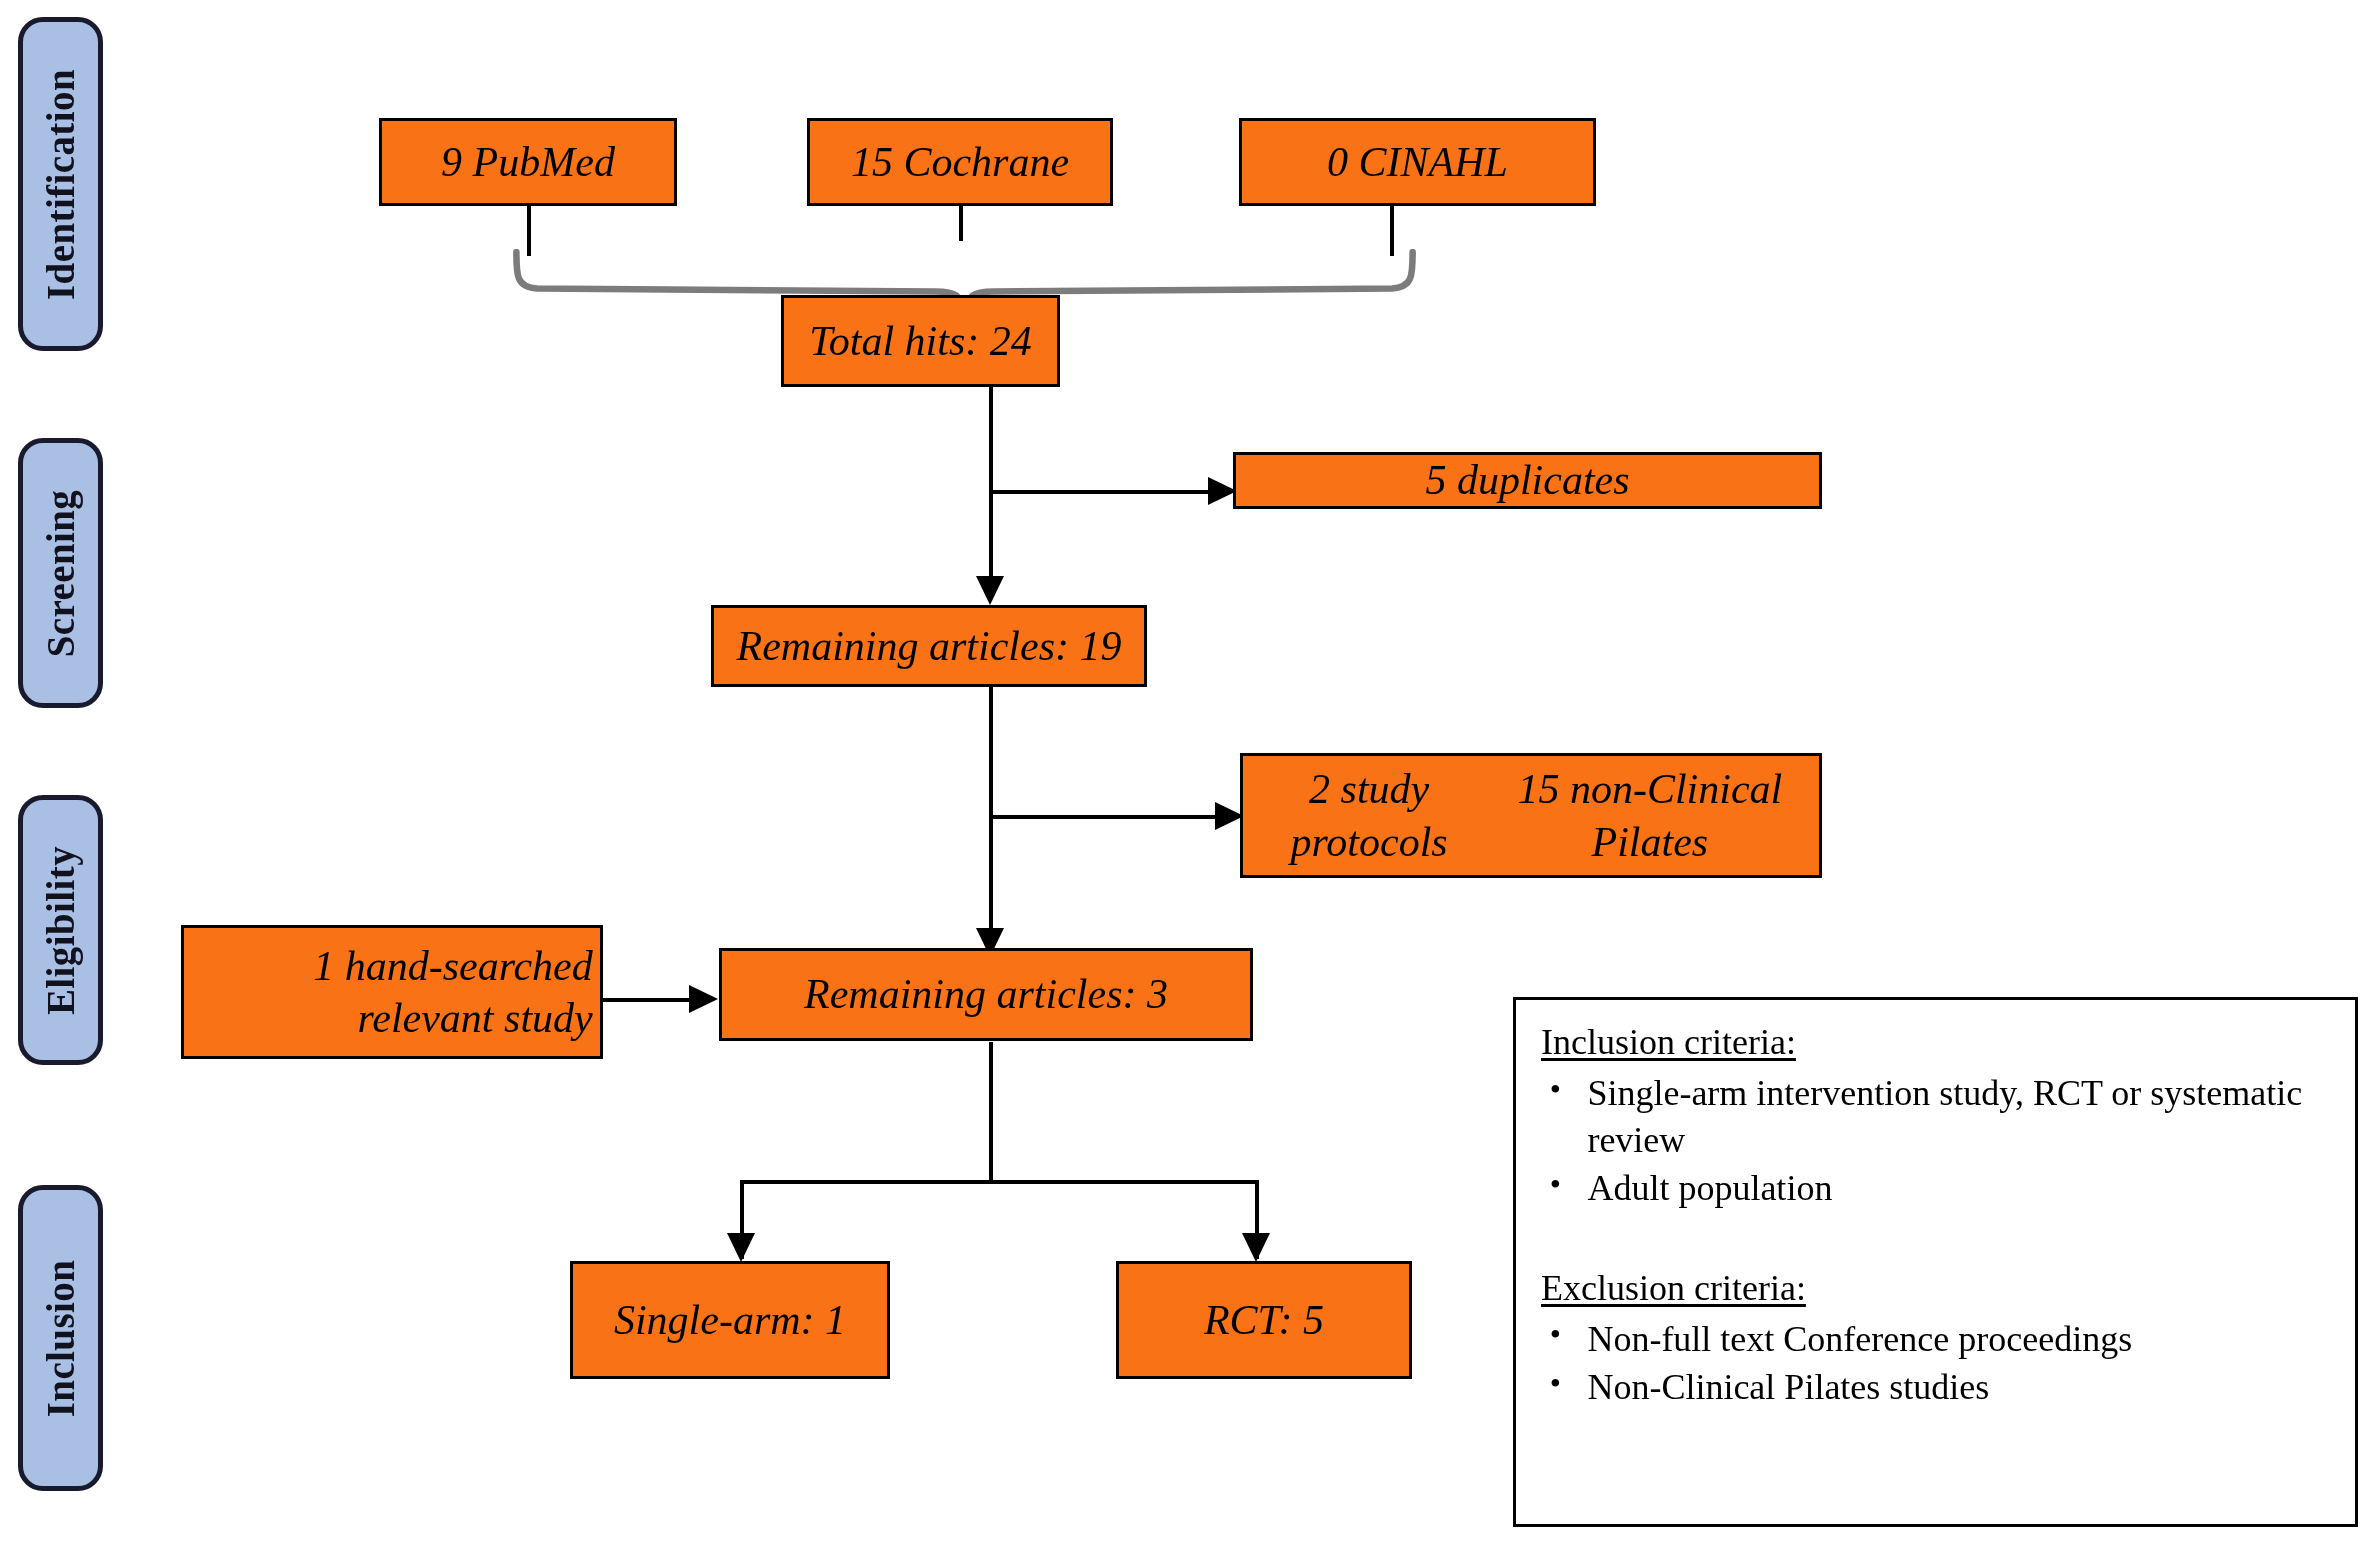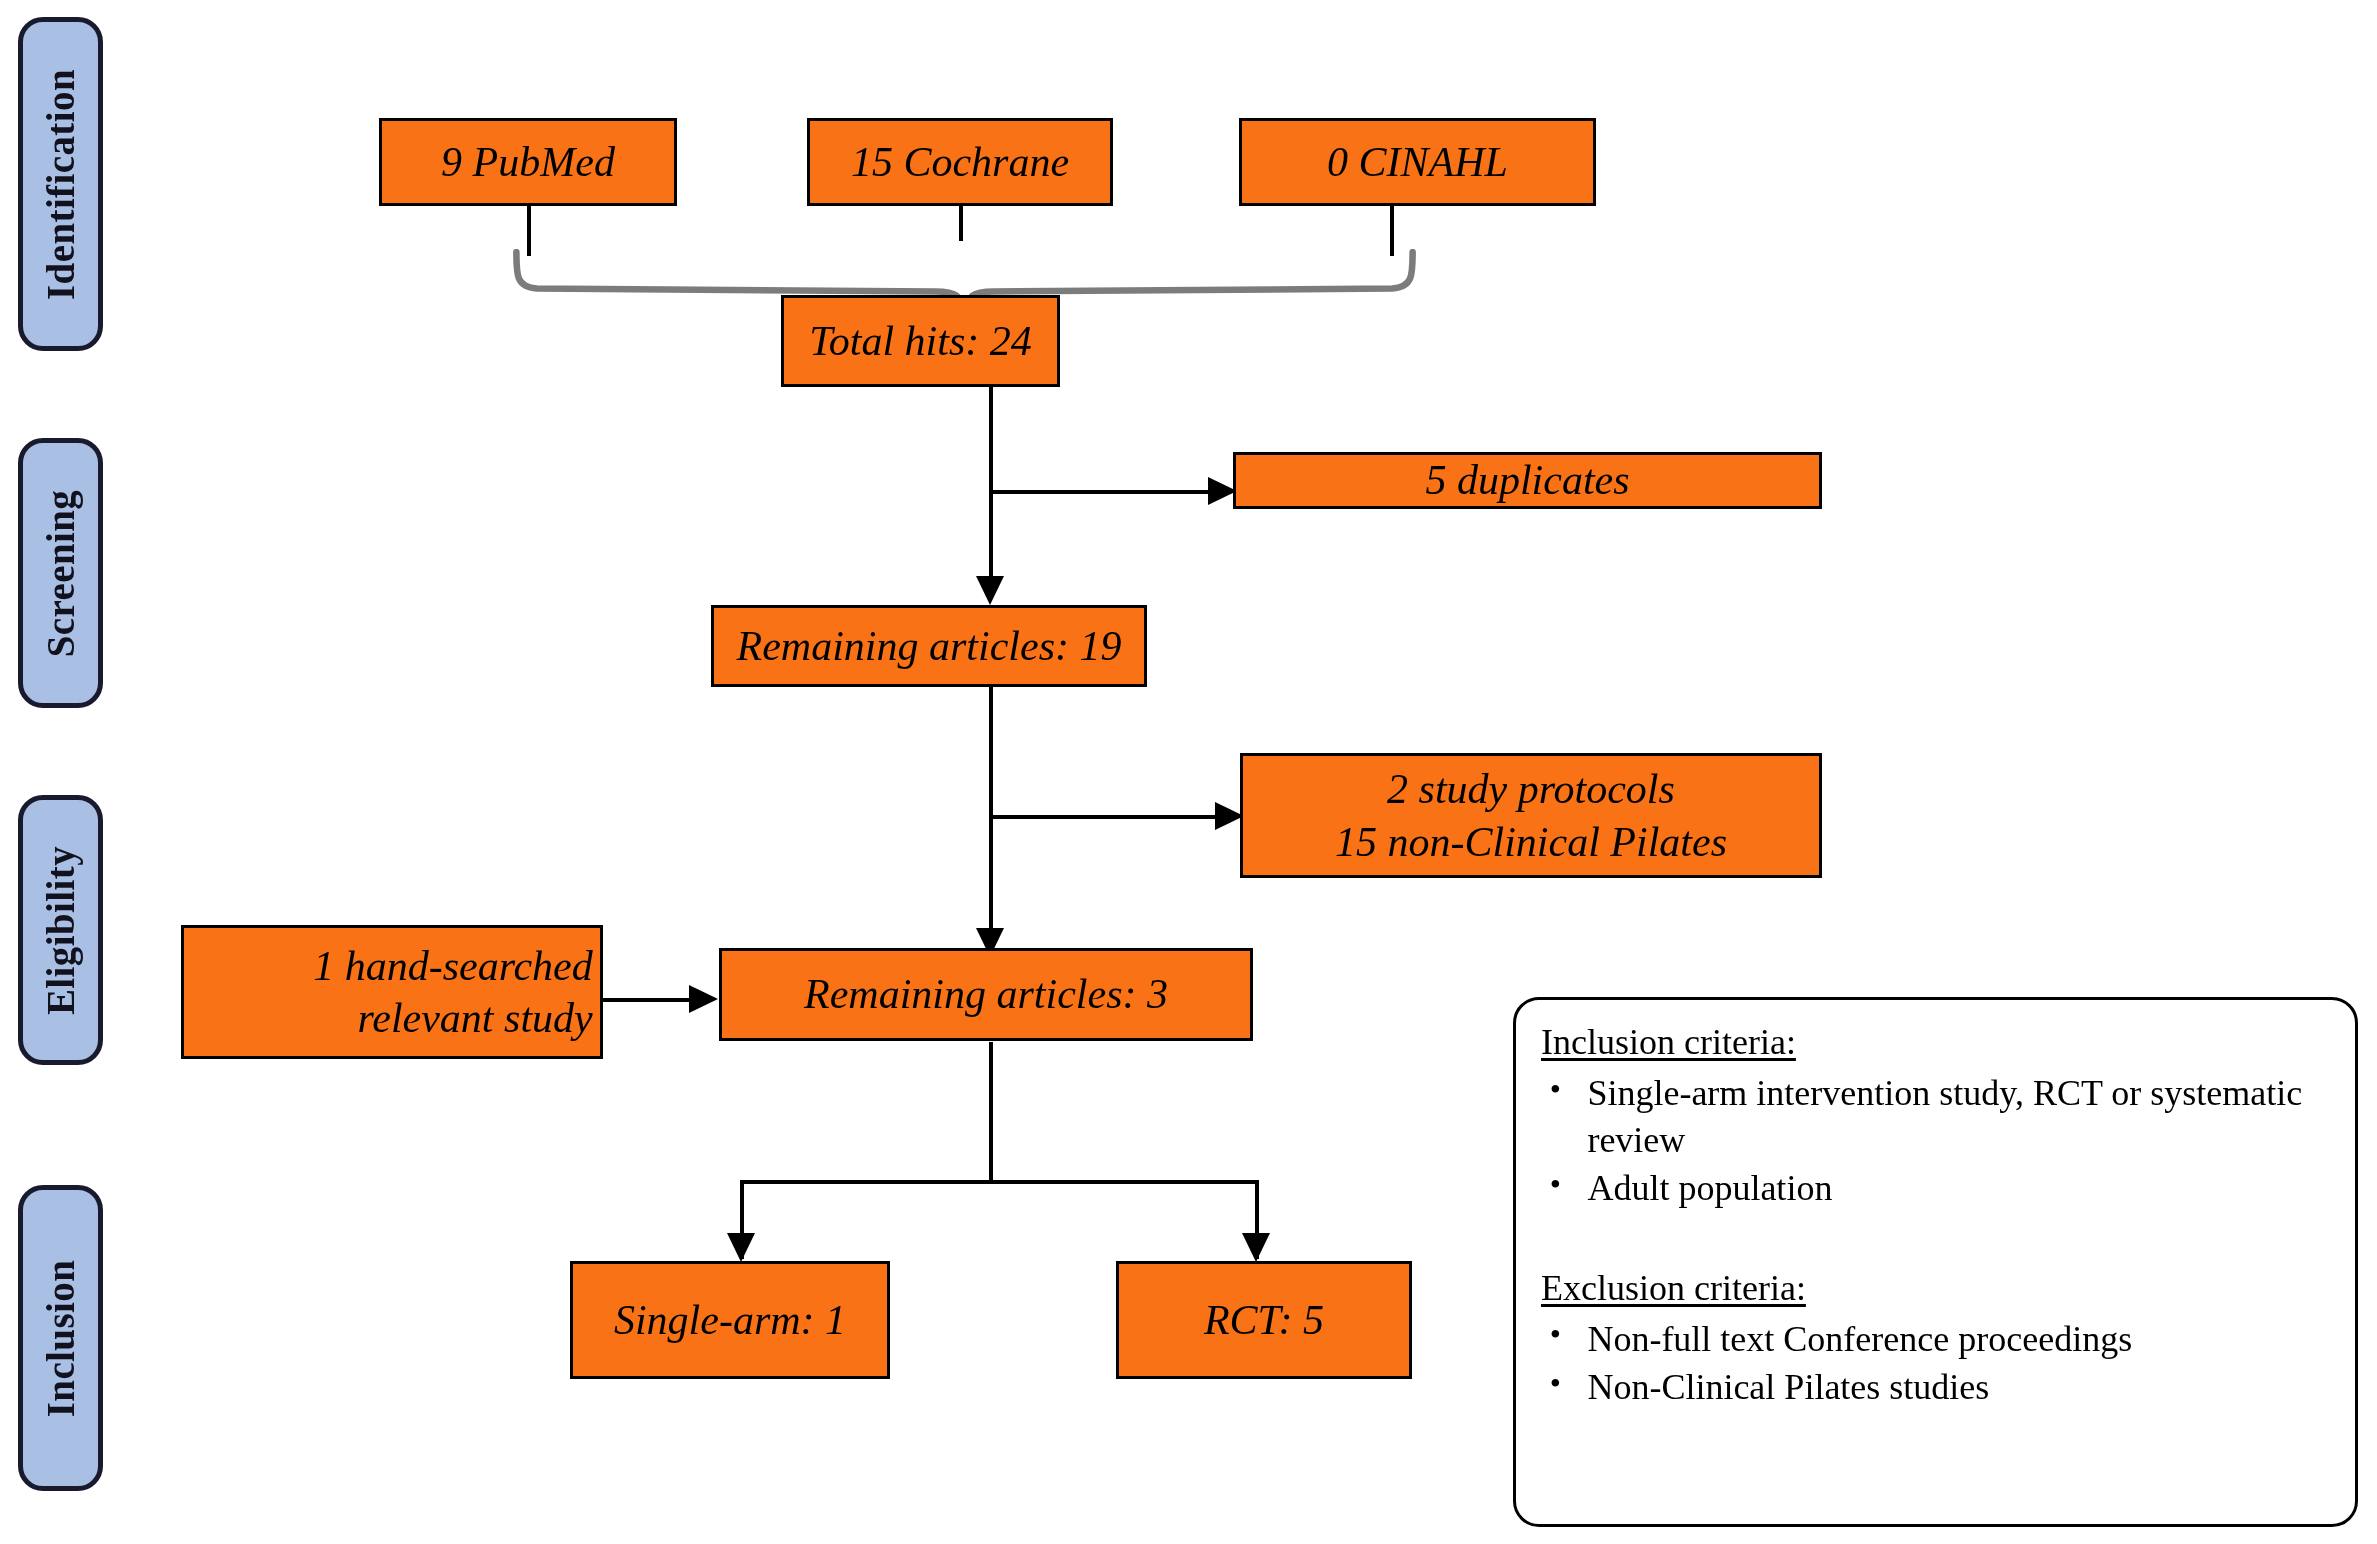--- a/index.html
+++ b/index.html
@@ -179,21 +179,21 @@
   <div class="fbox" style="left:711px; top:605px; width:436px; height:82px;justify-content:center;">
     <span class="line">Remaining articles: 19</span>
   </div>
 
   <div class="vline" style="left:989px; top:687px; height:241px;"></div>
   <div class="arrow-down" style="left:976px; top:928px;"></div>
 
   <div class="hline" style="left:989px; top:815px; width:233px;"></div>
   <div class="arrow-right" style="left:1215px; top:802px;"></div>
 
-  <div class="fbox" style="left:1240px; top:753px; width:582px; height:125px; flex-direction:column;">
+  <div class="fbox" style="left:1240px; top:753px; width:582px; height:125px; flex-direction:row;">
     <span class="line">2 study protocols</span>
     <span class="line">15 non-Clinical Pilates</span>
   </div>
 
   <div class="fbox" style="left:181px; top:925px; width:422px; height:134px; flex-direction:column;align-items:flex-end;">
     <span class="line">1 hand-searched</span>
     <span class="line">relevant study</span>
   </div>
 
   <div class="hline" style="left:603px; top:998px; width:92px;"></div>
@@ -213,21 +213,21 @@
   <div class="arrow-down" style="left:1242px; top:1233px;"></div>
 
   <div class="fbox" style="left:570px; top:1261px; width:320px; height:118px;">
     <span class="line">Single-arm: 1</span>
   </div>
 
   <div class="fbox" style="left:1116px; top:1261px; width:296px; height:118px;">
     <span class="line">RCT: 5</span>
   </div>
 
-  <div class="legend" style="left:1513px; top:997px; width:845px; height:530px;border-radius:26px;">
+  <div class="legend" style="left:1513px; top:997px; width:845px; height:530px;">
     <span class="legend-heading">Inclusion criteria:</span>
     <ul class="legend-list">
       <li>Single-arm intervention study, RCT or systematic review</li>
       <li>Adult population</li>
     </ul>
     <div class="legend-gap"></div>
     <span class="legend-heading">Exclusion criteria:</span>
     <ul class="legend-list">
       <li>Non-full text Conference proceedings</li>
       <li>Non-Clinical Pilates studies</li>

